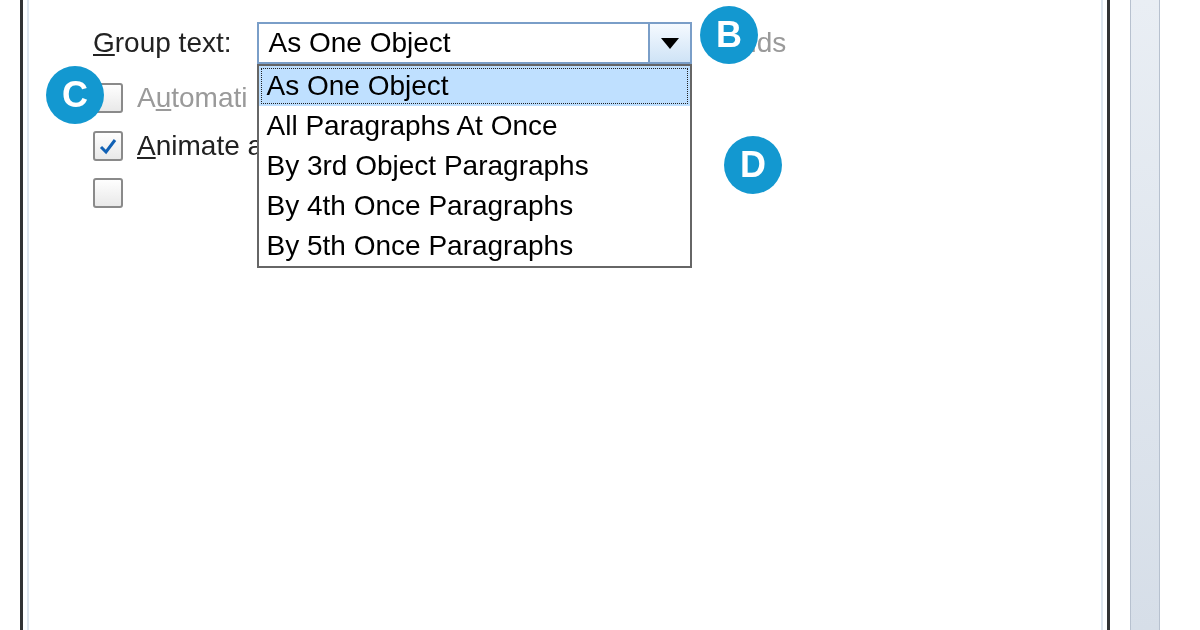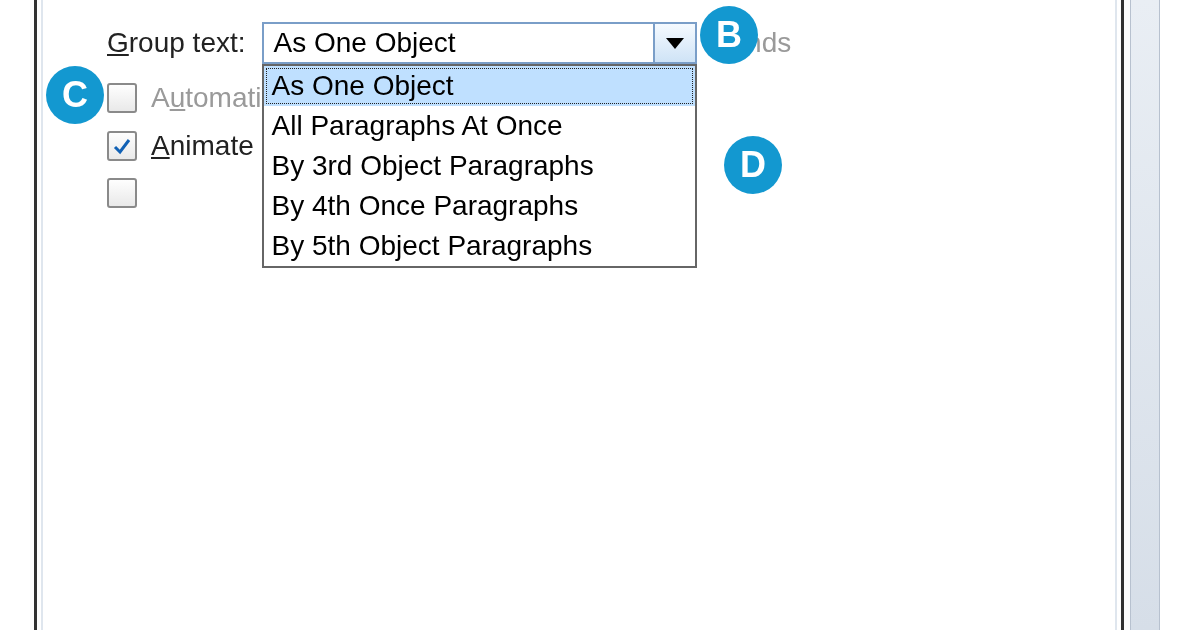--- a/index.html
+++ b/index.html
@@ -7,21 +7,21 @@
     padding: 0;
     width: 1200px;
     height: 630px;
     font-family: "Segoe UI", Tahoma, sans-serif;
     background: #fff;
     overflow: hidden;
   }
 
   .window-frame {
     position: absolute;
-    left: 34px;
+    left: 20px;
     top: 0;
     width: 1090px;
     height: 630px;
     background: #fff;
     border-left: 3px solid #333;
     border-right: 3px solid #333;
     box-sizing: border-box;
   }
 
   
@@ -61,21 +61,21 @@
     margin-right: 14px;
     display: inline-flex;
     align-items: center;
     justify-content: center;
     flex: 0 0 auto;
   }
   .checkbox svg { width: 20px; height: 20px; }
 
   .combo-holder {
     position: relative;
-    margin-left: 16px;
+    margin-left: 25px;
   }
 
   .combo {
     width: 435px;
     height: 42px;
     border: 2px solid #7a9ec8;
     background: #fff;
     display: flex;
     align-items: center;
     font-size: 28px;
@@ -179,21 +179,21 @@
           <div class="combo-button">
             <div class="tri"></div>
           </div>
         </div>
 
         <div class="dropdown">
           <div class="opt sel">As One Object</div>
           <div class="opt">All Paragraphs At Once</div>
           <div class="opt">By 3rd Object Paragraphs</div>
           <div class="opt">By 4th Once Paragraphs</div>
-          <div class="opt">By 5th Object Paragraphs</div>
+          <div class="opt">By 5th Once Paragraphs</div>
         </div>
       </div>
 
       <span class="trail" style="margin-left:20px">conds</span>
     </div>
 
     <div class="row disabled" style="margin-top:18px">
       <span class="checkbox"></span>
       <span>
         <span>A</span><span class="g-underline">u</span><span>tomati</span>

